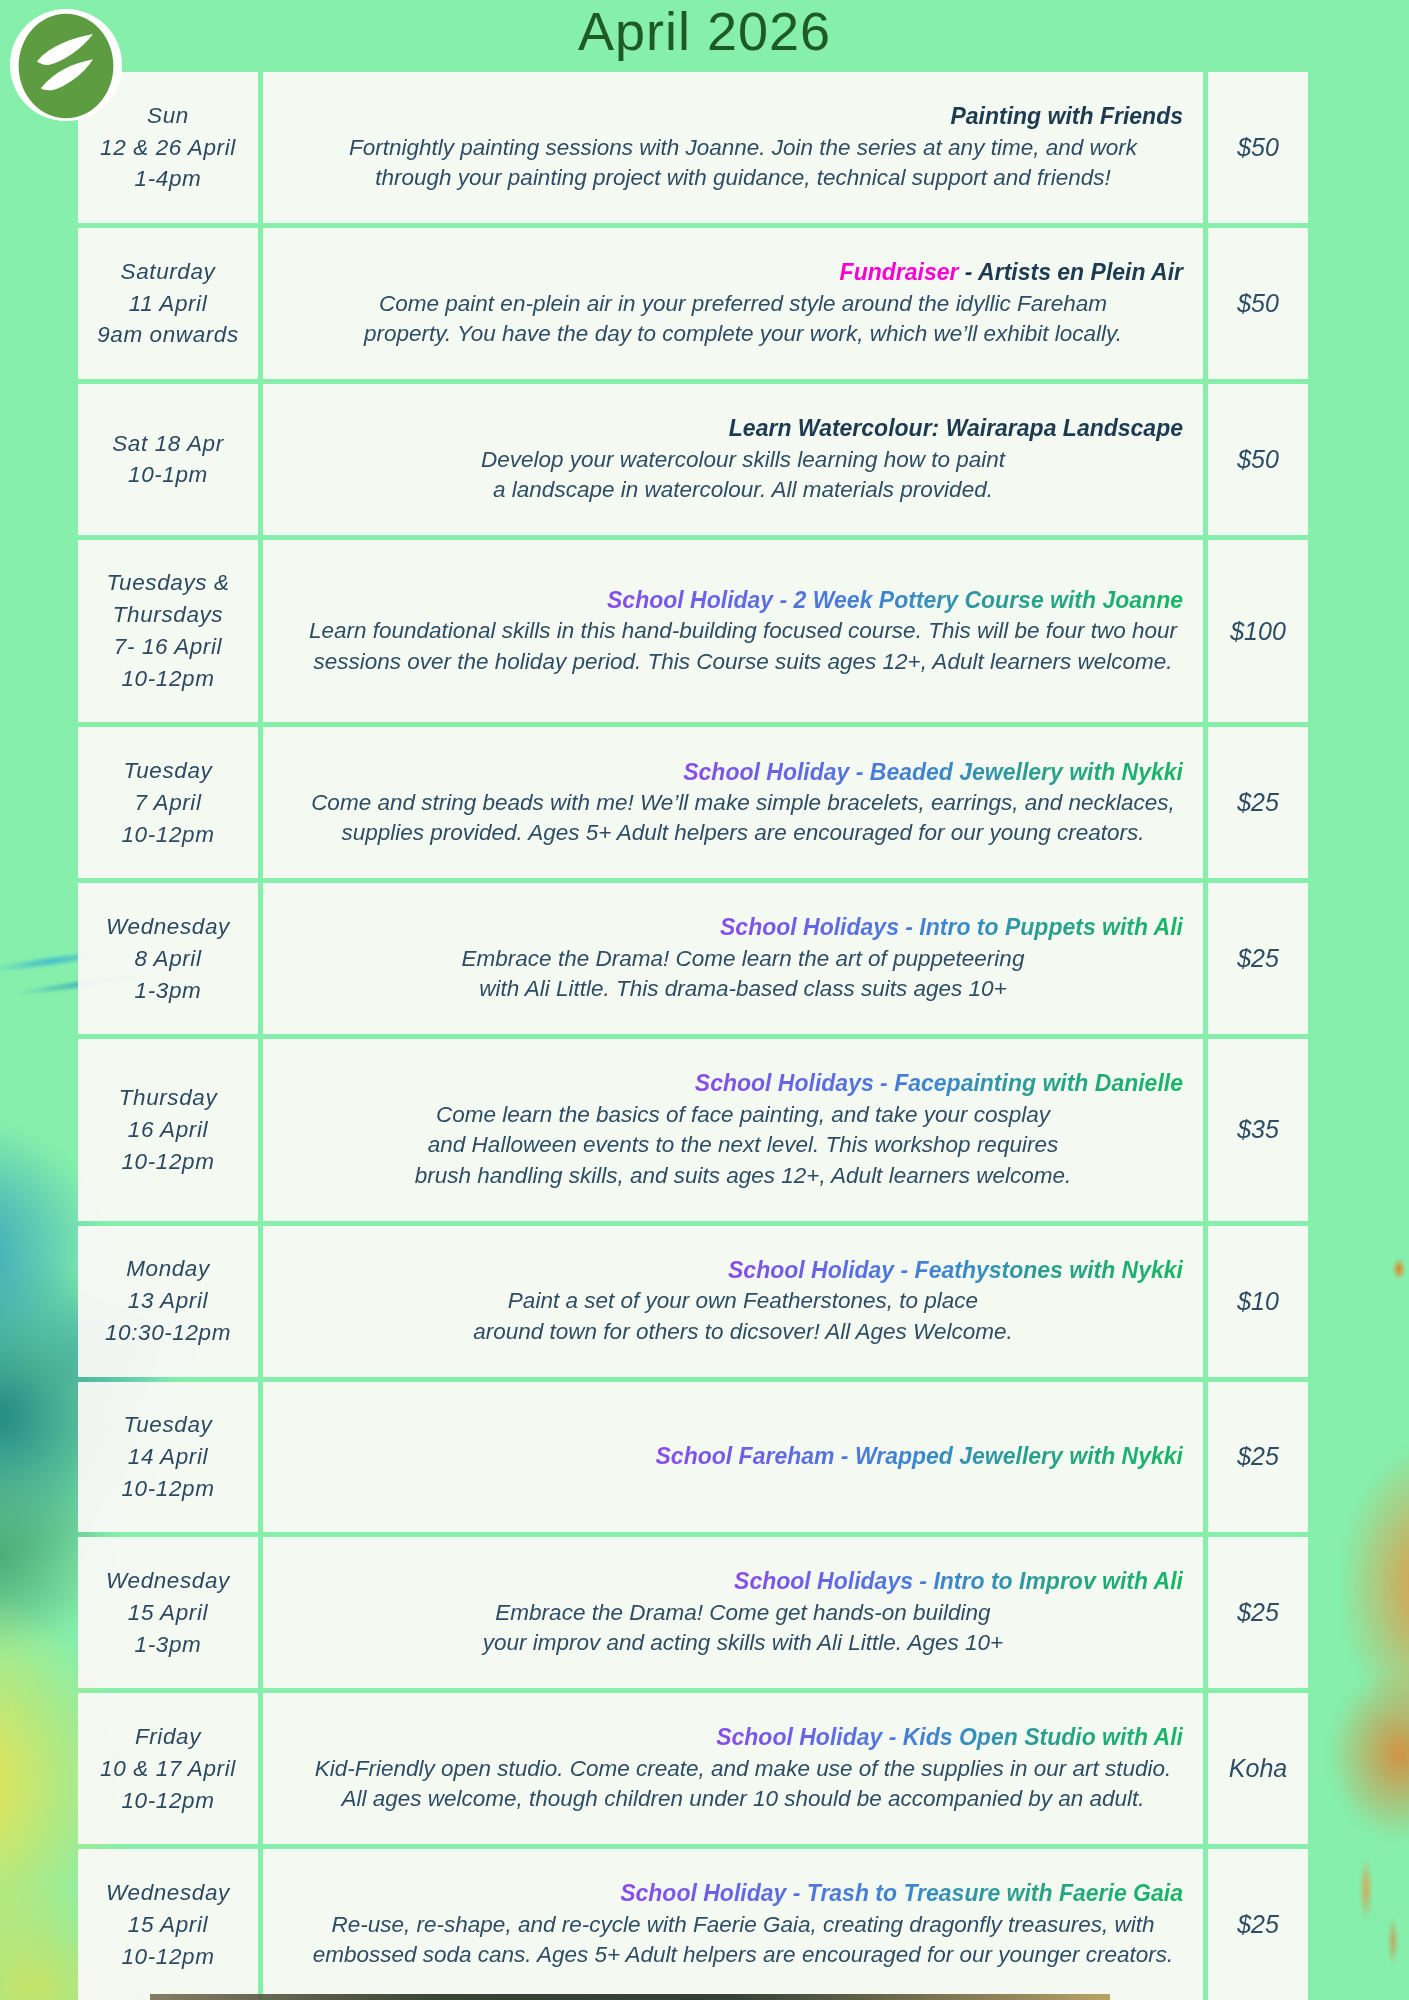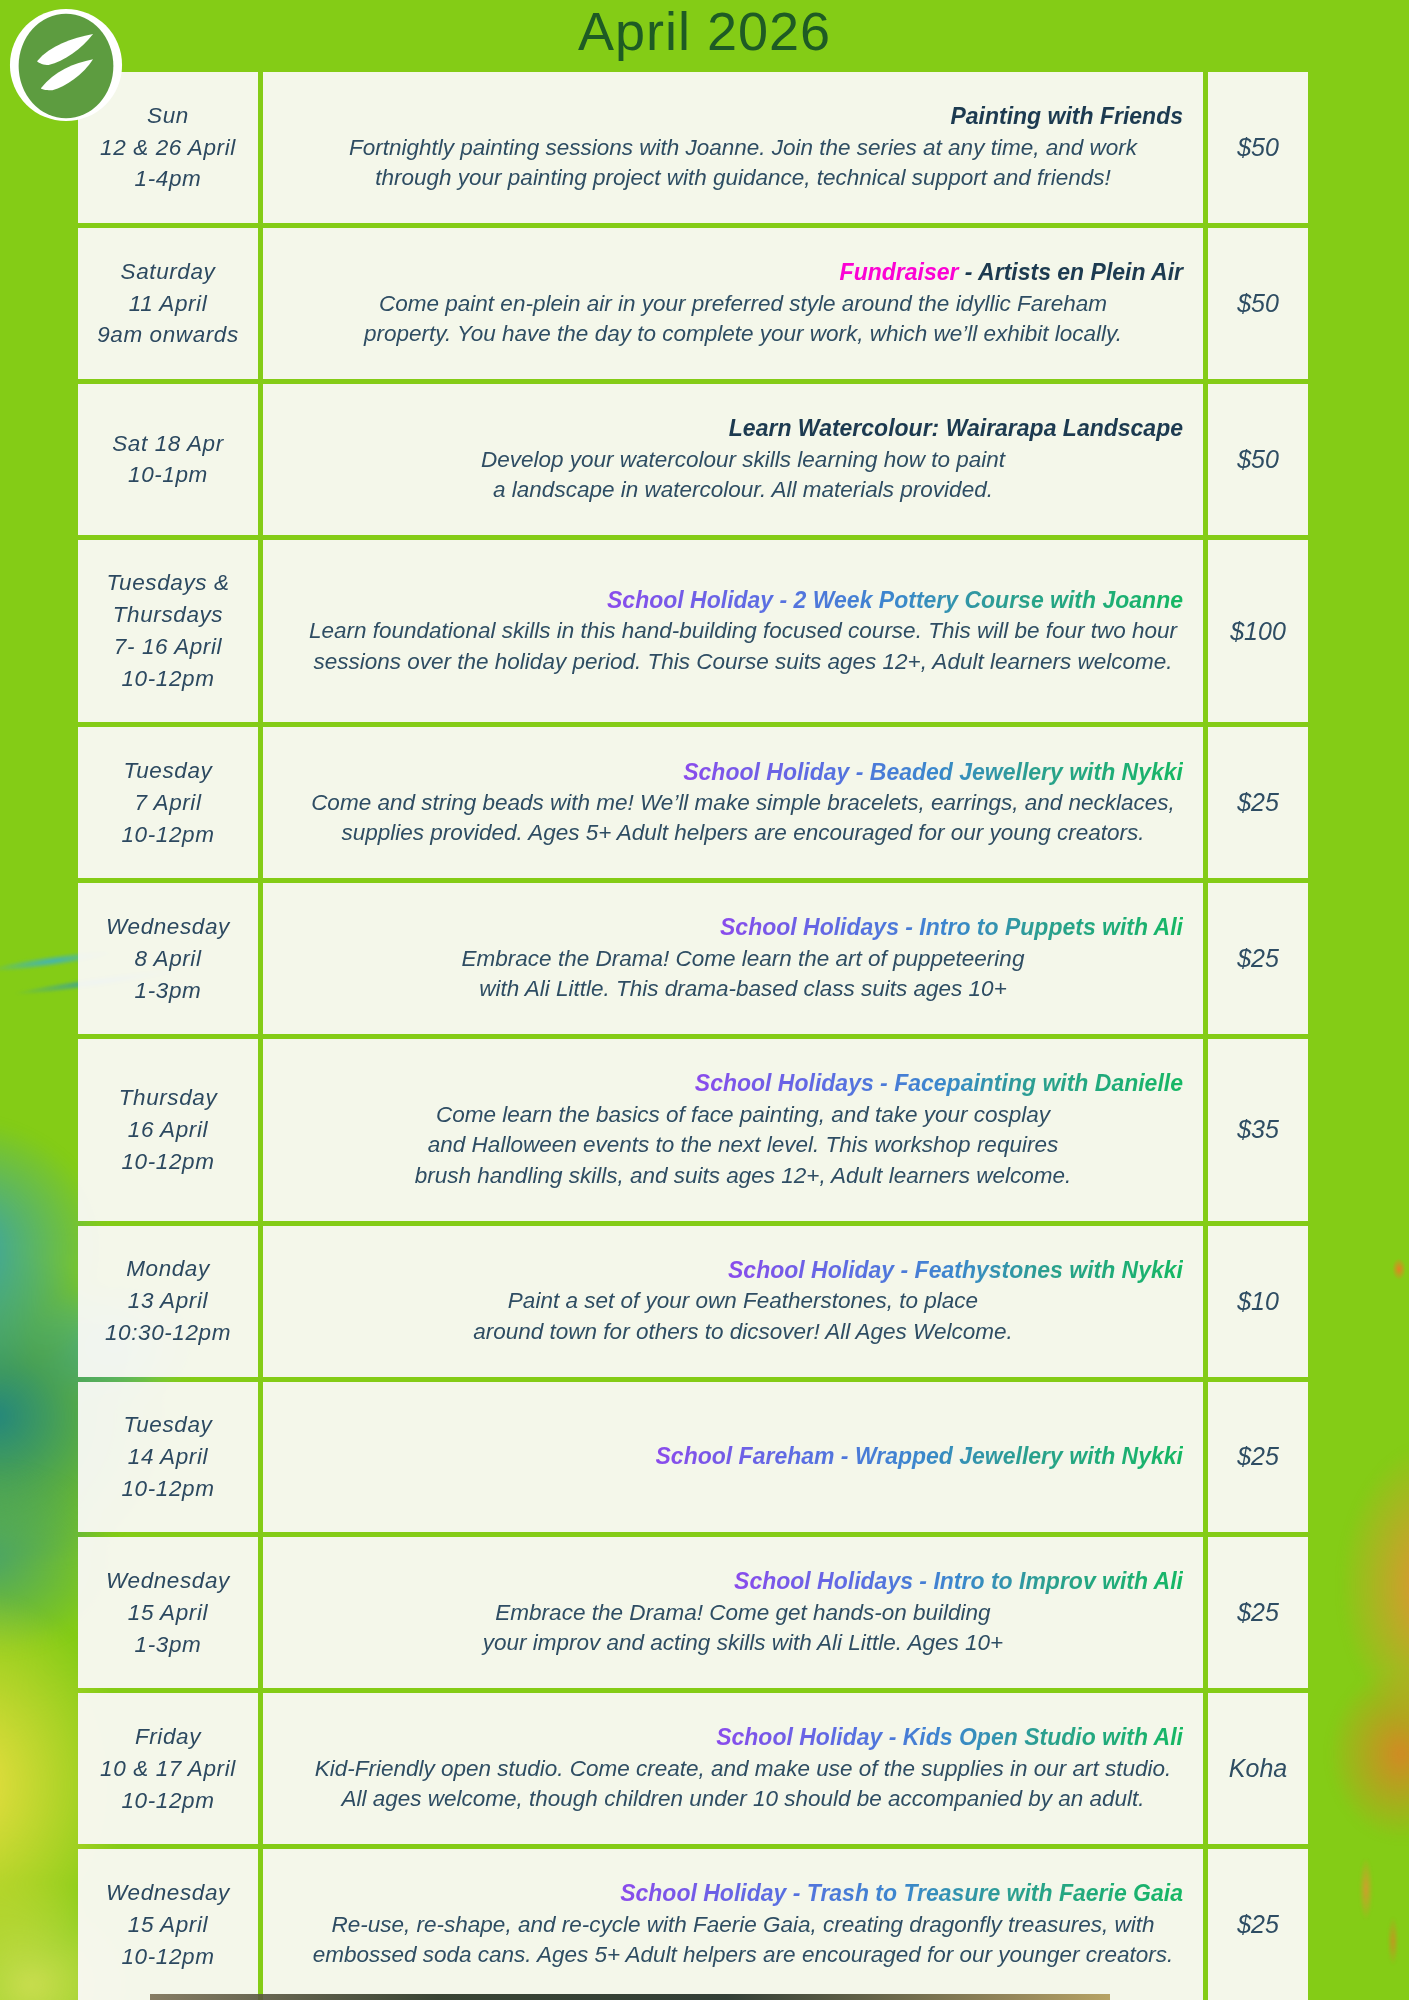--- a/index.html
+++ b/index.html
@@ -1,19 +1,19 @@
 <!DOCTYPE html>
 <html><head>
 <meta charset="utf-8">
 <style>
   html,body { margin:0; padding:0; }
   .page {
     position:relative;
     width:1409px; height:2000px;
-    background:#84cc16;
+    background:#86efac;
     overflow:hidden;
     font-family:"Liberation Sans", sans-serif;
     color:#2e4d63;
   }
 
   
   .splash { position:absolute; pointer-events:none; z-index:0; }
   .splash-cyan-strokes {
     left:-30px; top:940px; width:210px; height:60px;
     background:

